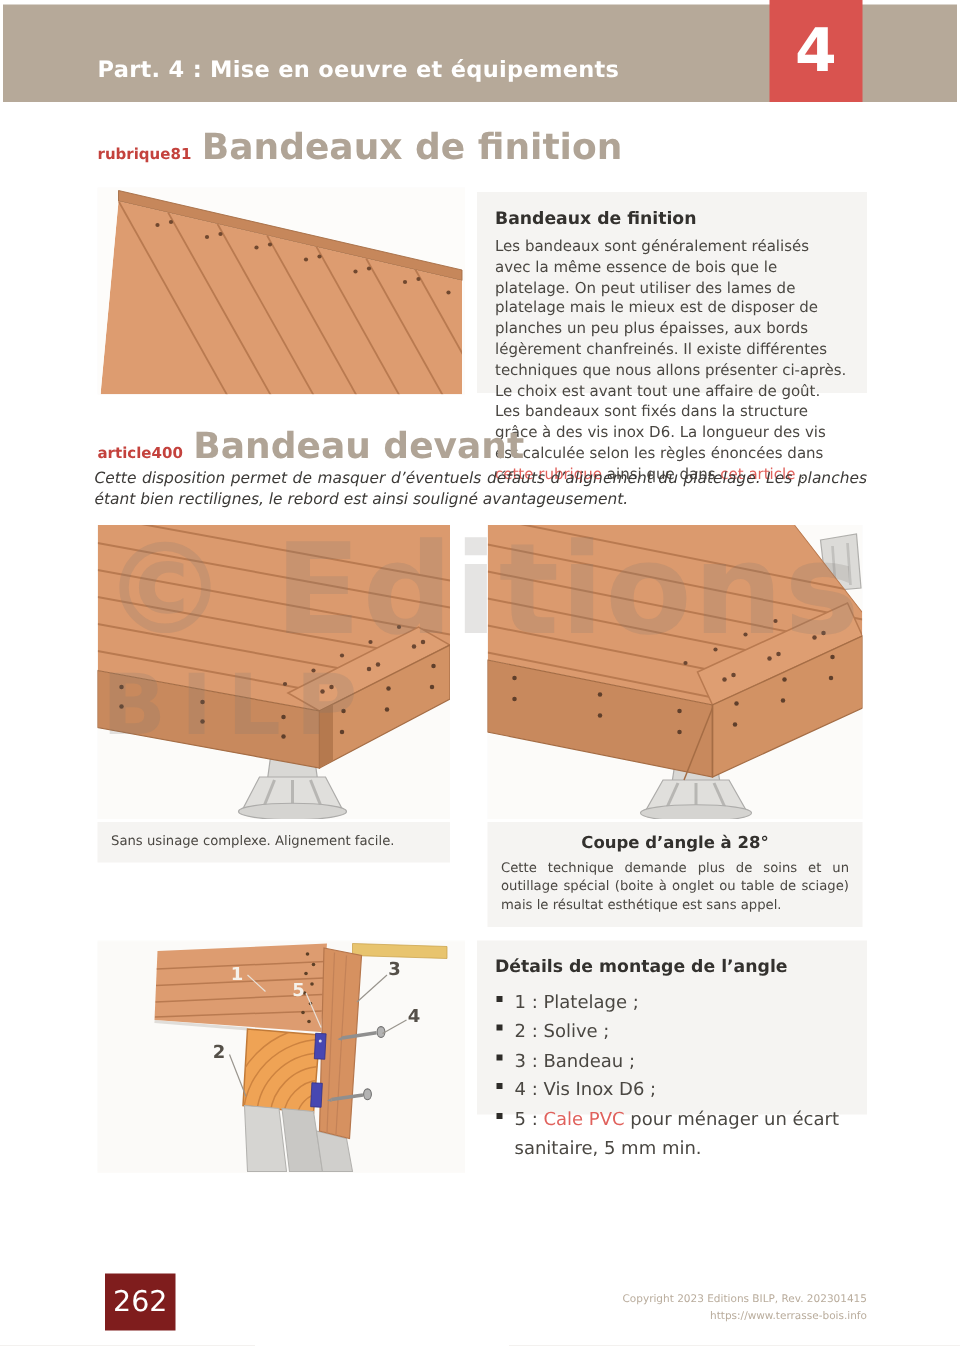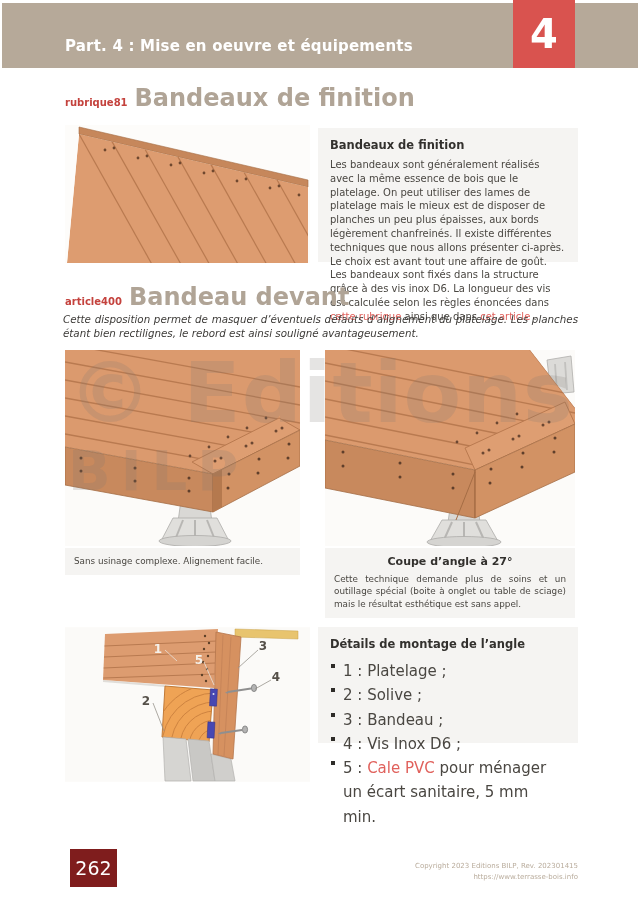--- a/index.html
+++ b/index.html
@@ -32,21 +32,21 @@
     color:rgba(125,120,114,0.20);font-weight:bold;z-index:5;overflow:hidden;}
   .watermark .wm1{position:absolute;left:6px;top:-8px;font-size:84px;letter-spacing:1px;white-space:nowrap;}
   .watermark .wm2{position:absolute;left:6px;top:86px;font-size:56px;letter-spacing:10px;white-space:nowrap;}
   
   .caption-box{position:absolute;background:#f5f4f2;box-sizing:border-box;padding:7px 9px 8px 9px;}
   .caption-title{font-size:11px;font-weight:bold;color:#33312e;text-align:center;margin:0 0 5px 0;}
   .caption-text{font-size:8.8px;line-height:1.4;color:#4a4742;margin:0;}
   .caption-text.just{text-align:justify;}
   
   .details-list{list-style:none;margin:8px 0 0 0;padding:0;}
-  .details-list li{font-size:15px;color:#4a4742;line-height:1.62;padding-left:13px;position:relative;}
+  .details-list li{font-size:12px;color:#4a4742;line-height:1.62;padding-left:13px;position:relative;}
   .details-list li::before{content:"";position:absolute;left:1px;top:5px;width:4px;height:4px;background:#2e2c29;}
   
   .page-num-box{position:absolute;left:70px;top:849px;width:47px;height:38px;background:#7f1d1d;color:#fff;
     display:flex;align-items:center;justify-content:center;font-size:19px;}
   .copyright{position:absolute;right:62px;top:861px;text-align:right;font-size:7px;line-height:1.5;color:#b9ac9c;}
 </style>
 </head>
 <body>
 
 <div class="page">
@@ -247,21 +247,21 @@
 
   <div class="watermark">
     <div class="wm1">© Editions</div>
     <div class="wm2">BILP</div>
   </div>
 
   <div class="caption-box" style="left:65px;top:548px;width:235px;">
     <p class="caption-text">Sans usinage complexe. Alignement facile.</p>
   </div>
   <div class="caption-box" style="left:325px;top:548px;width:250px;">
-    <p class="caption-title">Coupe d’angle à 27°</p>
+    <p class="caption-title">Coupe d’angle à 28°</p>
     <p class="caption-text just">Cette technique demande plus de soins et un outillage spécial (boite à onglet ou table de sciage) mais le résultat esthétique est sans appel.</p>
   </div>
 
   <div class="figure" style="left:65px;top:627px;width:245px;height:155px;">
     <svg width="245" height="155" viewBox="0 0 245 153">
       <rect width="245" height="153" fill="#fbfaf8"></rect>
 
       <polygon points="170,1 233,3 233,11 170,9" fill="#e8c46e" stroke="#c9a24a" stroke-width="0.5"></polygon>
 
       <g>

